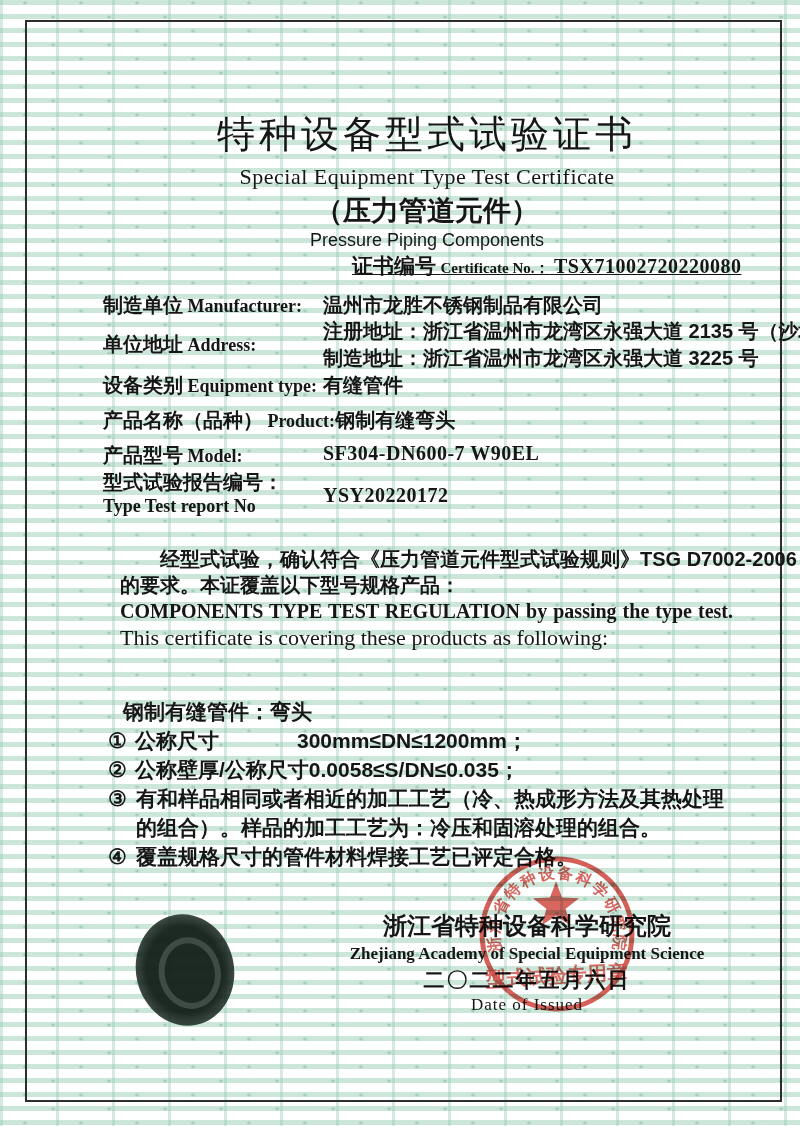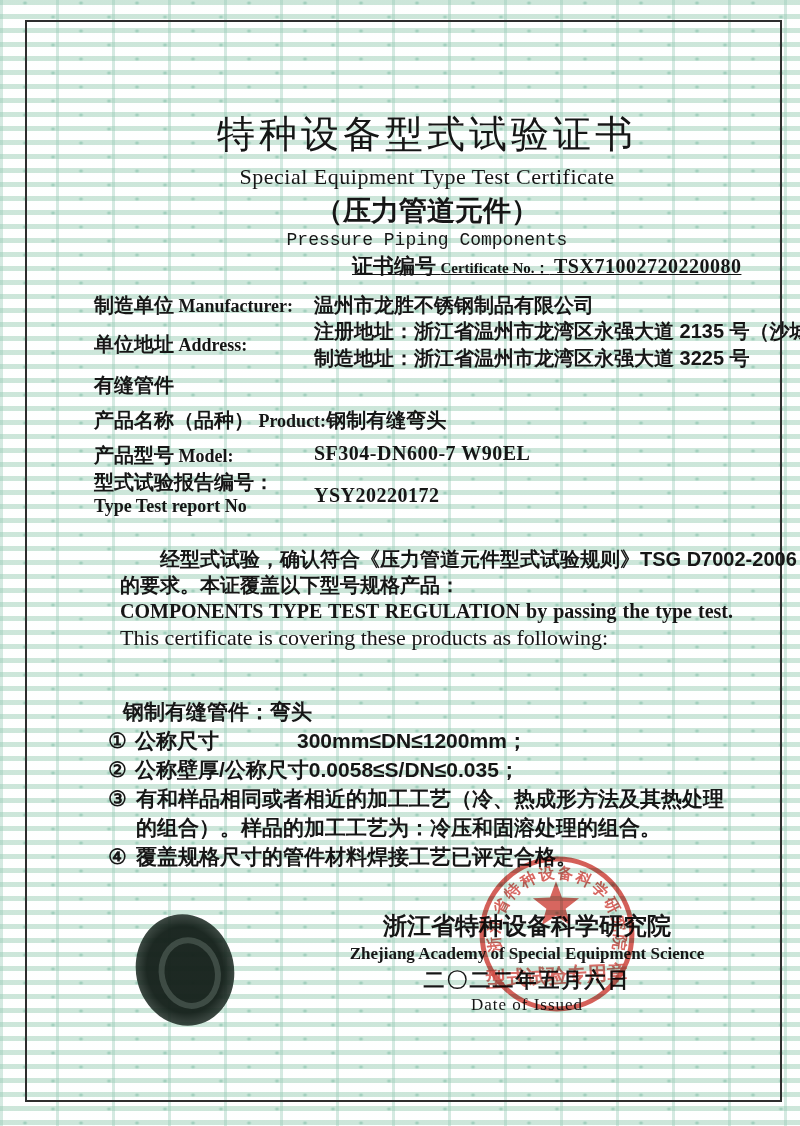--- a/index.html
+++ b/index.html
@@ -18,28 +18,28 @@
   .page{position:relative;width:800px;height:1126px;}
   .frame{
     position:absolute;left:25px;top:20px;width:753px;height:1078px;
     border:2px solid #2e2e2e;pointer-events:none;
   }
   
   .hdr{position:absolute;left:54px;top:108px;width:746px;text-align:center;}
   .title-cn{font-size:38px;font-weight:normal;letter-spacing:4px;line-height:52px;}
   .title-en{font-family:"Liberation Serif",serif;font-size:22px;letter-spacing:.5px;line-height:30px;margin-top:2px;}
   .sub-cn{font-size:28px;font-weight:bold;line-height:34px;margin-top:2px;}
-  .sub-en{font-family:Liberation Mono, monospace;font-size:18px;line-height:22px;margin-top:1px;}
+  .sub-en{font-family:Liberation Sans, sans-serif;font-size:18px;line-height:22px;margin-top:1px;}
   .certno{position:absolute;left:352px;top:252px;white-space:nowrap;text-decoration:underline;}
   .certno .cn{font-size:21px;font-weight:bold;}
   .certno .en{font-family:"Liberation Serif",serif;font-size:15px;font-weight:bold;}
   .certno .val{font-family:"Liberation Serif",serif;font-size:20px;font-weight:bold;letter-spacing:.5px;}
   
   .rows{position:absolute;left:90px;top:288px;width:668px;}
-  .frow{position:absolute;left:4px;display:flex;width:668px;}
+  .frow{position:absolute;left:13px;display:flex;width:668px;}
   .flabel{flex:0 0 220px;white-space:nowrap;}
   .flabel .cn{font-size:20px;font-weight:bold;}
   .flabel .en{font-family:"Liberation Serif",serif;font-size:18px;font-weight:bold;}
   .fvalue{font-size:20px;font-weight:bold;white-space:nowrap;}
   .fvalue.serif{font-family:"Liberation Serif",serif;font-weight:bold;letter-spacing:.5px;}
   .addr-lines div{font-size:20px;font-weight:bold;line-height:27px;white-space:nowrap;}
   .lbl2{line-height:24px;}
   
   .stmt{position:absolute;left:120px;top:546px;width:613px;}
   .stmt .cnl{font-size:20px;font-weight:600;line-height:26px;white-space:nowrap;}
@@ -106,20 +106,24 @@
         <span class="cn">单位地址</span>
         <span class="en">Address:</span>
       </div>
       <div class="addr-lines">
         <div>注册地址：浙江省温州市龙湾区永强大道 2135 号（沙城段）</div>
         <div>制造地址：浙江省温州市龙湾区永强大道 3225 号</div>
       </div>
     </div>
 
     <div class="frow" style="top:84px;">
+      <div class="flabel">
+        <span class="cn">设备类别</span>
+        <span class="en">Equipment type:</span>
+      </div>
       <div class="fvalue">有缝管件</div>
     </div>
 
     <div class="frow" style="top:119px;">
       <div class="flabel">
         <span class="cn">产品名称（品种）</span>
         <span class="en">Product:</span>
       </div>
       <div class="fvalue">钢制有缝弯头</div>
     </div>

